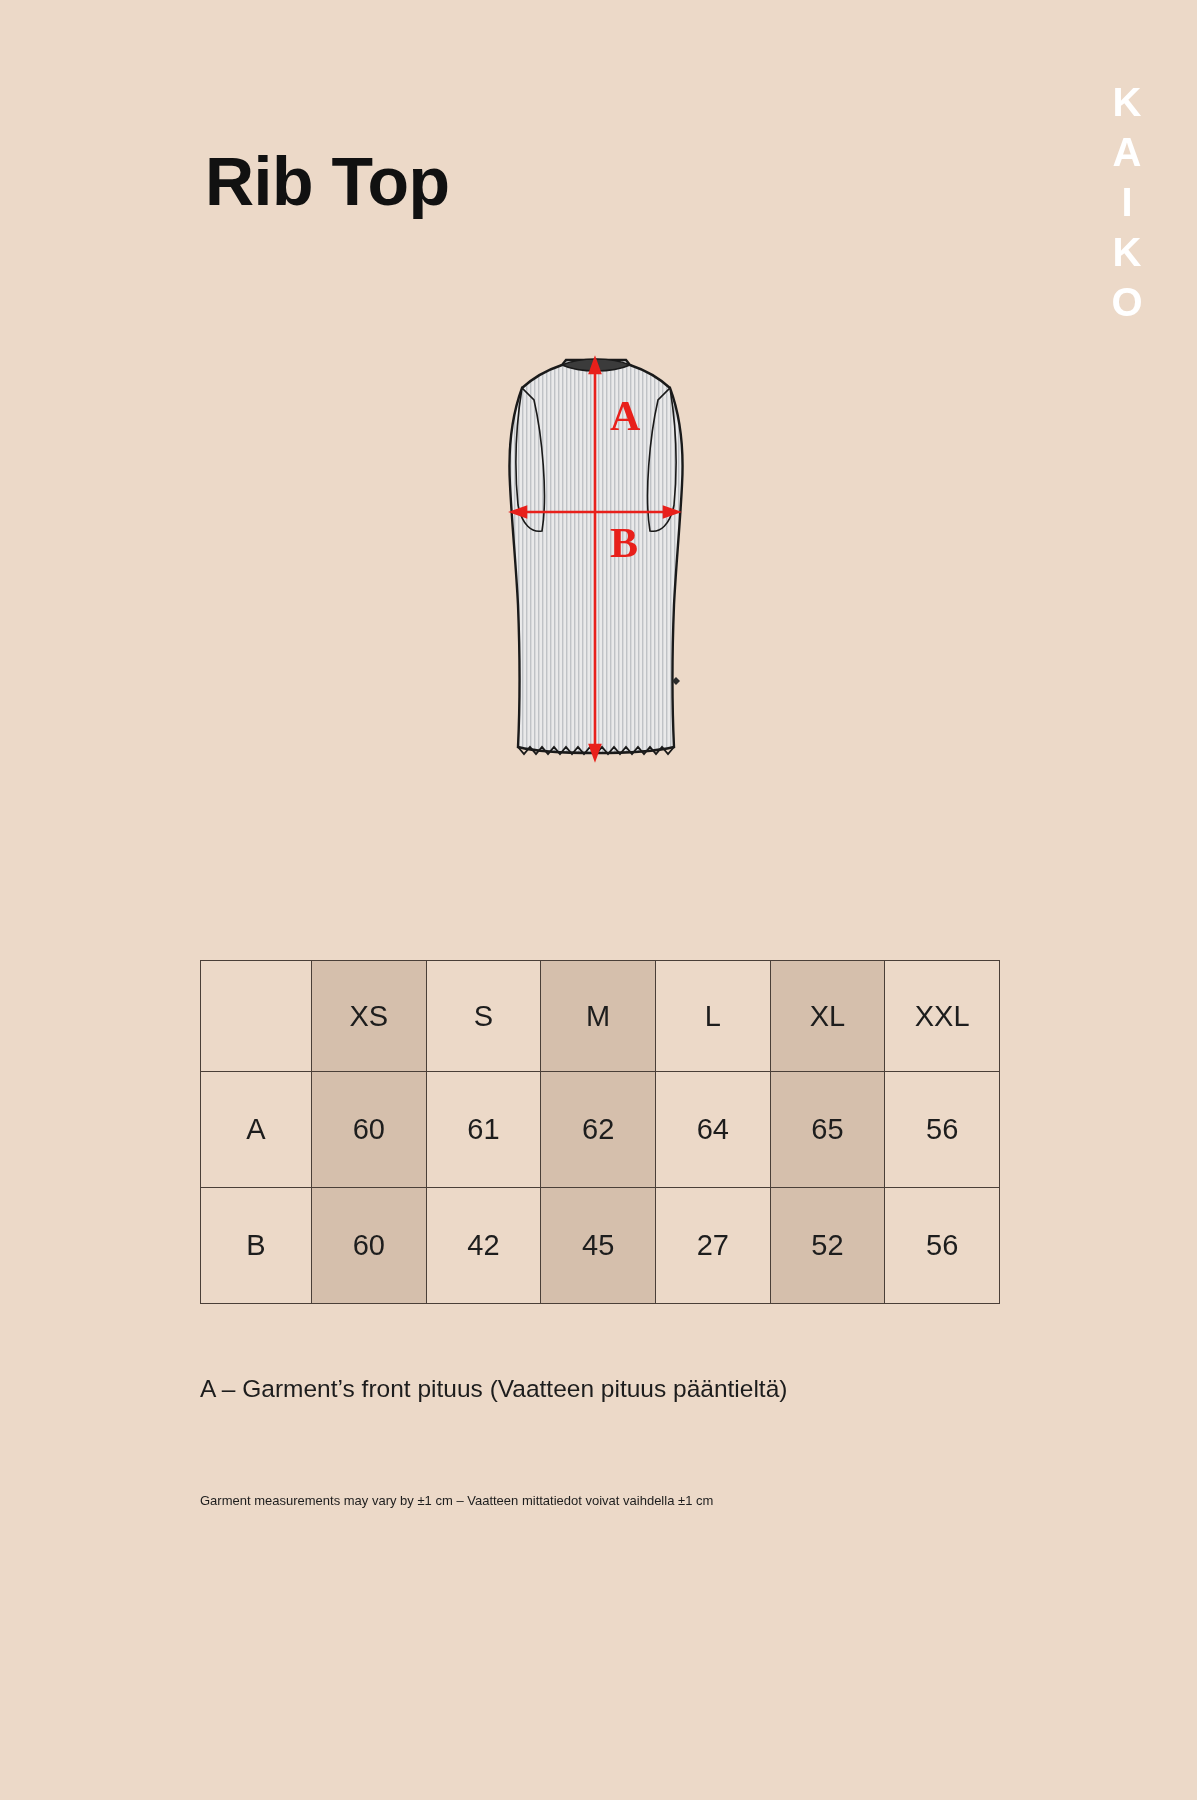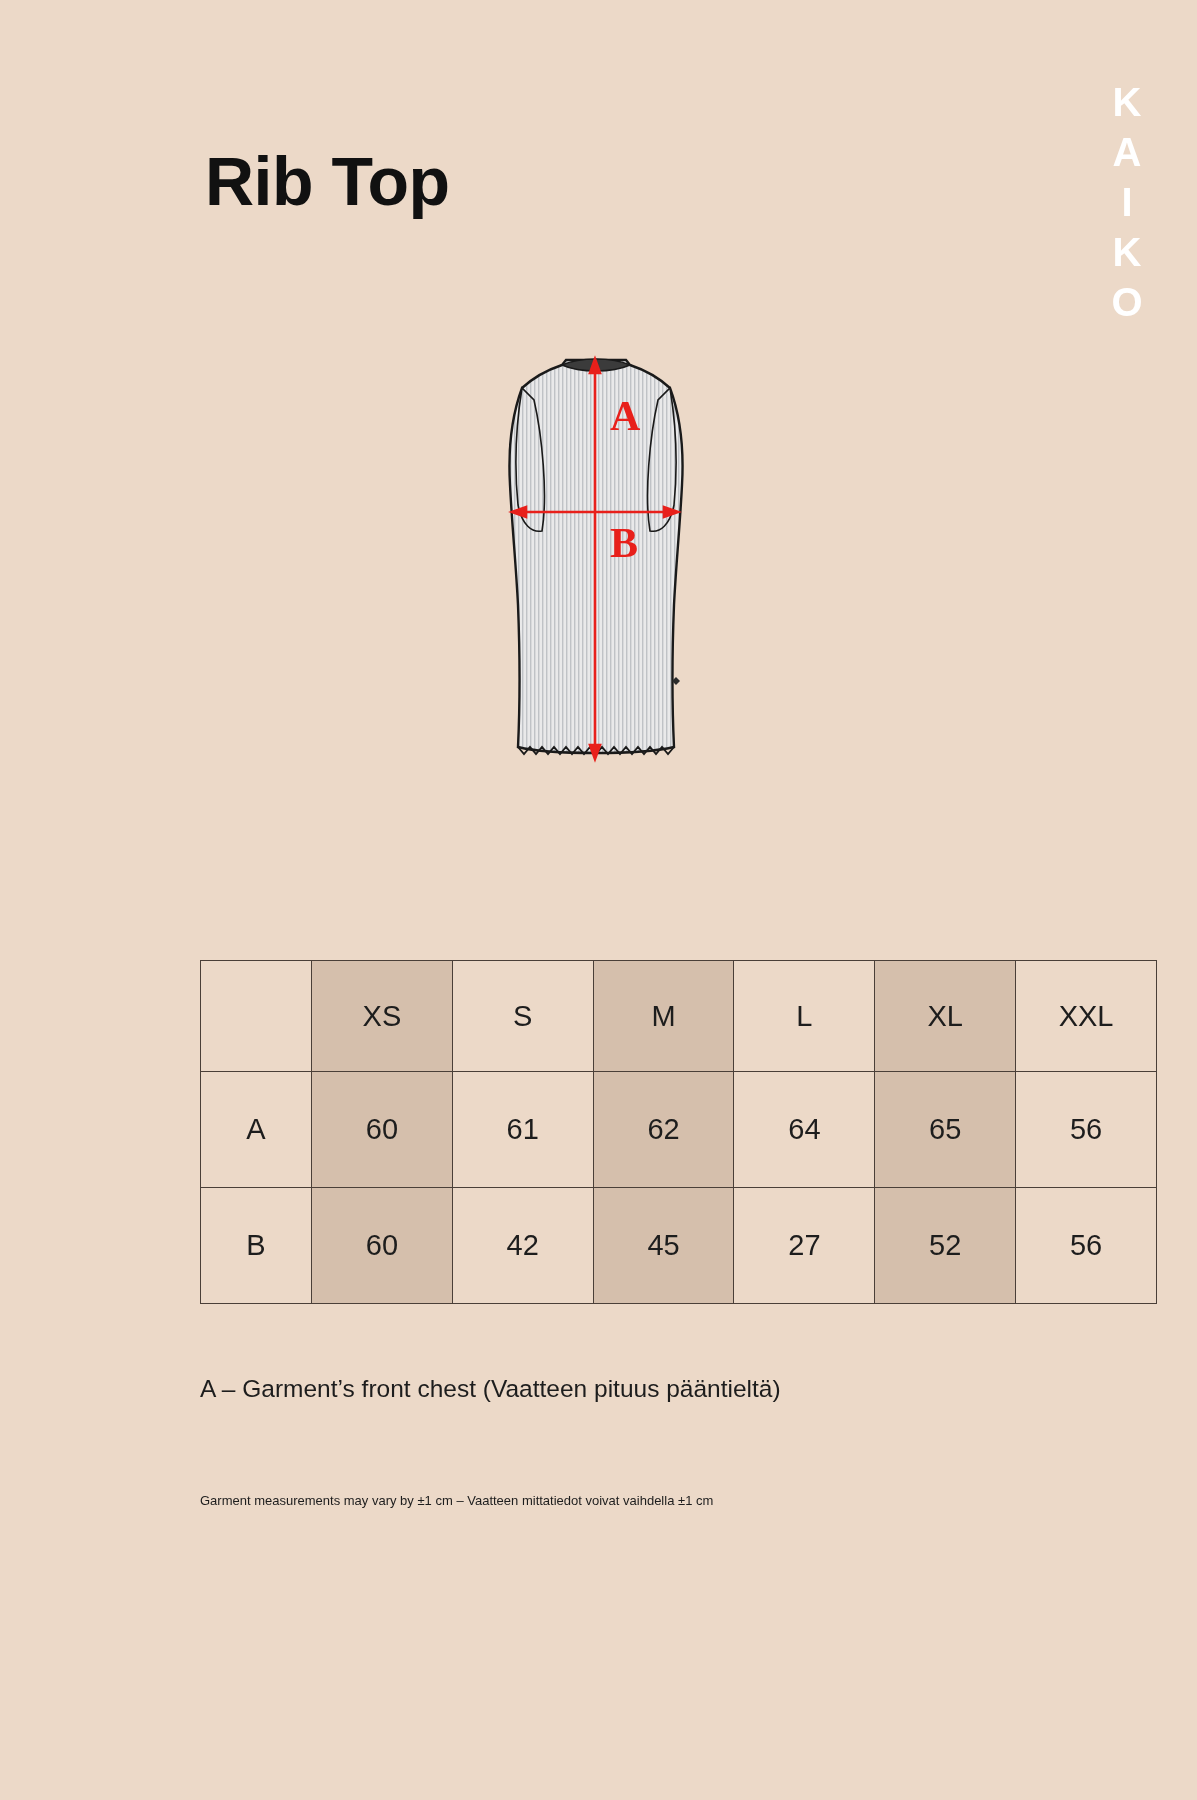--- a/index.html
+++ b/index.html
@@ -57,21 +57,21 @@
     width: 330px;
     height: 440px;
   }
   .garment svg { display: block; }
 
   
   .size-table {
     position: absolute;
     left: 200px;
     top: 960px;
-    width: 957px;
+    width: 800px;
     border-collapse: collapse;
     table-layout: fixed;
   }
   .size-table td, .size-table th {
     border: 1px solid #4a3f38;
     height: 115px;
     text-align: center;
     vertical-align: middle;
     font-size: 29px;
     font-weight: 400;
@@ -192,20 +192,20 @@
         <td class="shaded">45</td>
         <td>27</td>
         <td class="shaded">52</td>
         <td>56</td>
       </tr>
     </tbody>
   </table>
 
   <div class="legend">
     <div class="legend-line">
-      <span>A – Garment’s front chest</span>
+      <span>A – Garment’s front pituus</span>
       <span class="it">(Vaatteen pituus pääntieltä)</span>
     </div>
   </div>
 
   <div class="disclaimer">Garment measurements may vary by ±1 cm – Vaatteen mittatiedot voivat vaihdella ±1 cm</div>
 
 </div>
 
 </body></html>

